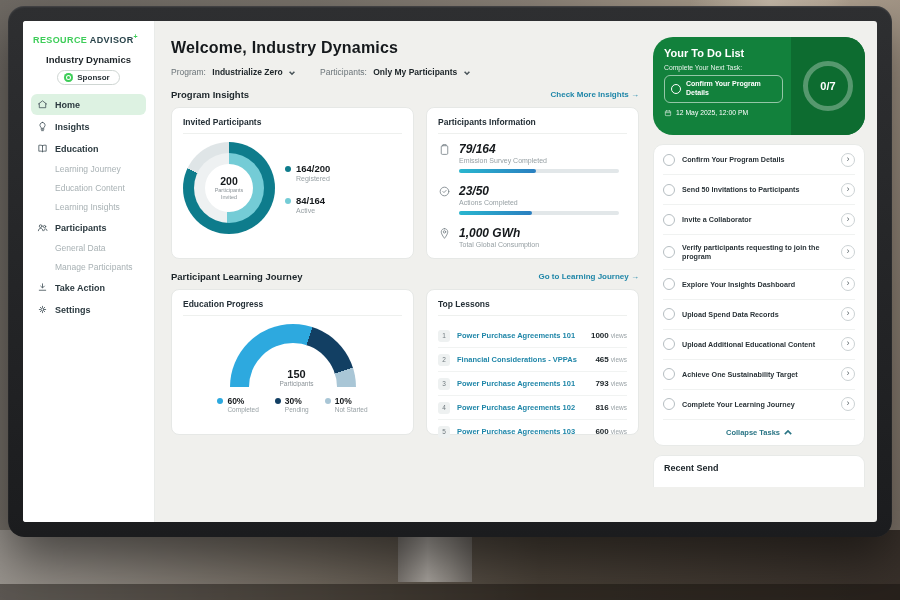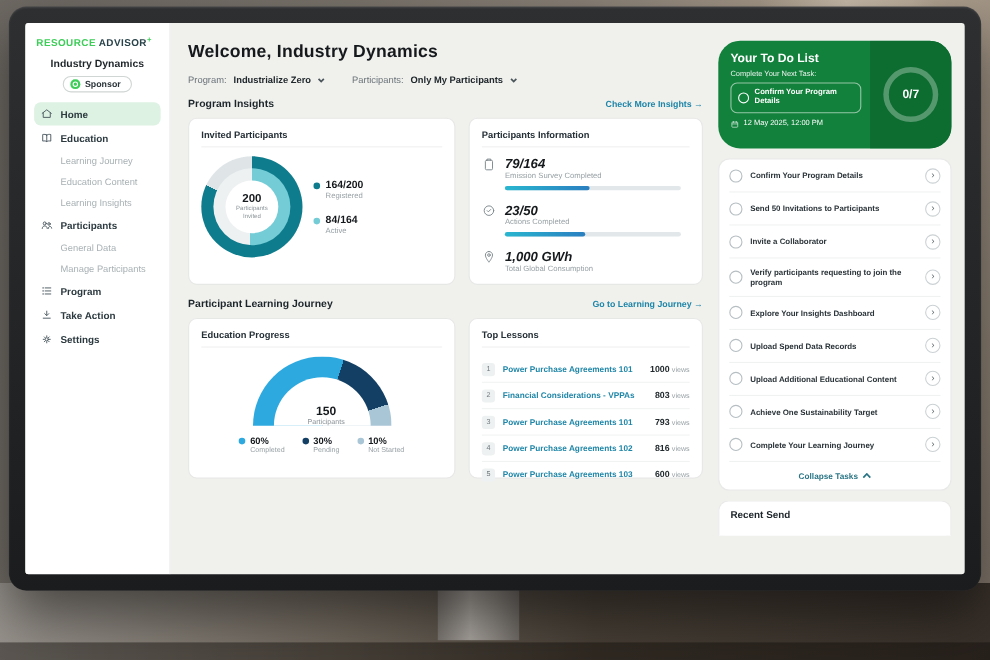--- a/index.html
+++ b/index.html
@@ -162,20 +162,29 @@
               <svg viewBox="0 0 24 24">
                 <path d="M3 11 12 4l9 7"></path>
                 <path d="M5 10v9h14v-9"></path>
               </svg>
             </span>
         <span>Home</span>
       </div>
       <div class="nav-item">
         <span class="ni">
               <svg viewBox="0 0 24 24">
+                <path d="M9 18h6M10 21h4"></path>
+                <path d="M12 3a6 6 0 0 1 4 10c-.8.7-1 1.6-1 3H9c0-1.4-.2-2.3-1-3a6 6 0 0 1 4-10z"></path>
+              </svg>
+            </span>
+        <span>Insights</span>
+      </div>
+      <div class="nav-item">
+        <span class="ni">
+              <svg viewBox="0 0 24 24">
                 <path d="M12 6c-2-1.5-5-1.5-8-1v13c3-.5 6-.5 8 1 2-1.5 5-1.5 8-1V5c-3-.5-6-.5-8 1z"></path>
                 <path d="M12 6v13"></path>
               </svg>
             </span>
         <span>Education</span>
       </div>
       <span class="nav-sub">Learning Journey</span>
       <span class="nav-sub">Education Content</span>
       <span class="nav-sub">Learning Insights</span>
       <div class="nav-item">
@@ -184,28 +193,20 @@
                 <circle cx="8" cy="9" r="3"></circle>
                 <path d="M3 19c0-3 2.2-5 5-5s5 2 5 5"></path>
                 <circle cx="16.5" cy="10" r="2.5"></circle>
                 <path d="M15 19c.3-2.5 1.8-4 3.5-4 1.7 0 3 1.3 3.3 3.5"></path>
               </svg>
             </span>
         <span>Participants</span>
       </div>
       <span class="nav-sub">General Data</span>
       <span class="nav-sub">Manage Participants</span>
-      <div class="nav-item">
-        <span class="ni">
-              <svg viewBox="0 0 24 24">
-                <path d="M4 6h2M9 6h11M4 12h2M9 12h11M4 18h2M9 18h11"></path>
-              </svg>
-            </span>
-        <span>Program</span>
-      </div>
       <div class="nav-item">
         <span class="ni">
               <svg viewBox="0 0 24 24">
                 <path d="M12 4v8M8 9l4 4 4-4M5 18h14"></path>
               </svg>
             </span>
         <span>Take Action</span>
       </div>
       <div class="nav-item">
         <span class="ni">
@@ -369,21 +370,21 @@
         <div class="card lessons">
           <div class="ct">Top Lessons</div>
           <div class="lrow">
             <span class="rank">1</span>
             <span class="ltit">Power Purchase Agreements 101</span>
             <span class="lviews"><span>1000</span><span class="w">views</span></span>
           </div>
           <div class="lrow">
             <span class="rank">2</span>
             <span class="ltit">Financial Considerations - VPPAs</span>
-            <span class="lviews"><span>803</span><span class="w">views</span></span>
+            <span class="lviews"><span>465</span><span class="w">views</span></span>
           </div>
           <div class="lrow">
             <span class="rank">3</span>
             <span class="ltit">Power Purchase Agreements 101</span>
             <span class="lviews"><span>793</span><span class="w">views</span></span>
           </div>
           <div class="lrow">
             <span class="rank">4</span>
             <span class="ltit">Power Purchase Agreements 102</span>
             <span class="lviews"><span>816</span><span class="w">views</span></span>

